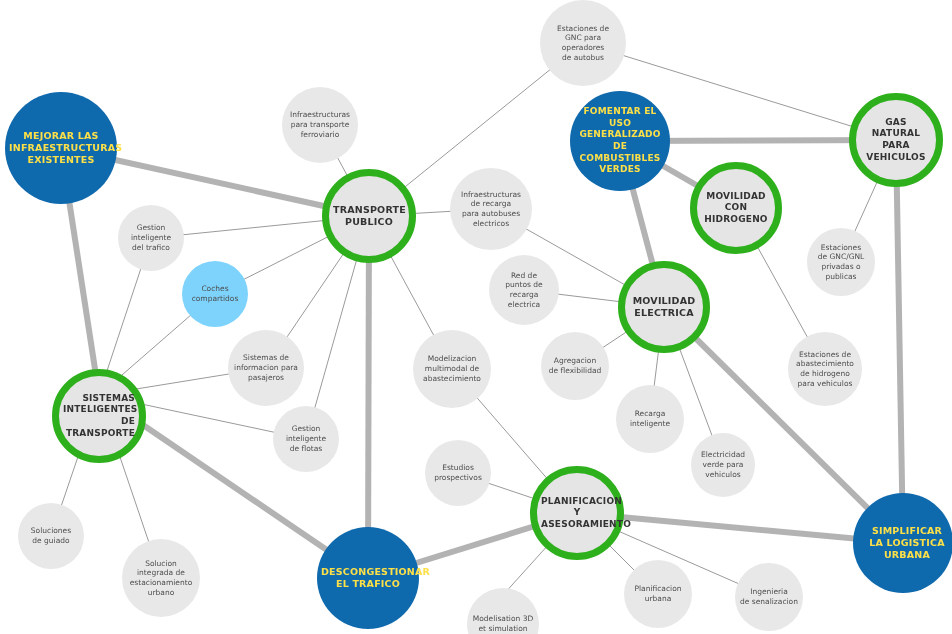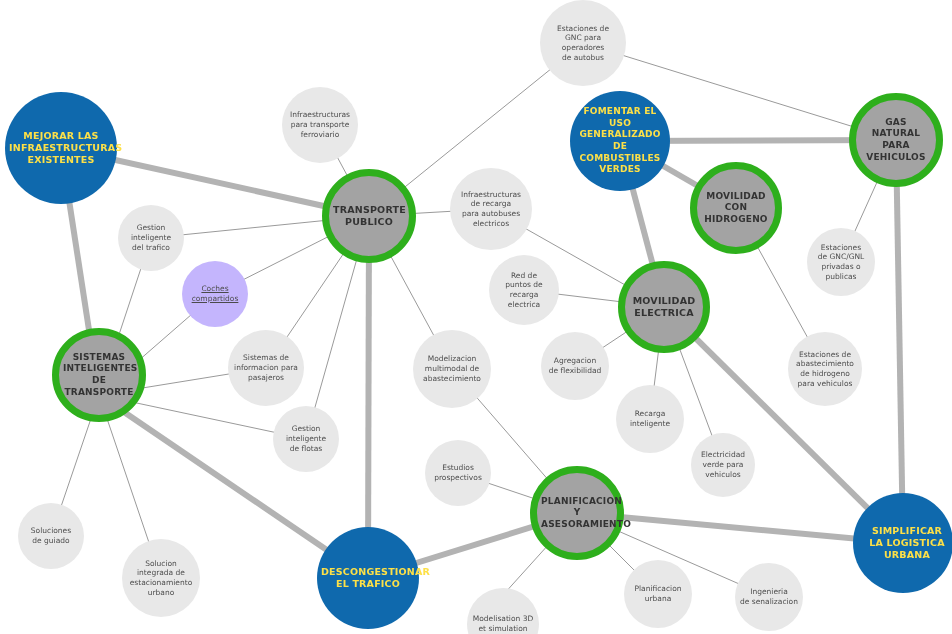--- a/index.html
+++ b/index.html
@@ -47,21 +47,21 @@
     background: #0f69ad;
     color: #fde047;
   }
   .node.primary .node-label {
     font-weight: bold;
     letter-spacing: 0.2px;
     line-height: 1.28;
   }
   
   .node.hub {
-    background: #a3a3a3;
+    background: #e5e5e5;
     border: 7px solid #f97316;
     color: #2b2b2b;
   }
   .node.hub .node-label {
     font-weight: bold;
     letter-spacing: 0.2px;
     line-height: 1.28;
     color: #333333;
   }
   
@@ -137,21 +137,21 @@
       </div>
       <div class="node primary" style="left: 853px; top: 493px; width: 100px; height: 100px; background: rgb(15, 105, 173);">
         <span class="node-label" style="font-size: 9.5px; margin-left: 8px;">SIMPLIFICAR
 LA LOGISTICA
 URBANA</span>
       </div>
       <div class="node hub" style="left: 322px; top: 169px; width: 94px; height: 94px; border-color: rgb(46, 175, 28);">
         <span class="node-label" style="font-size: 9.5px;">TRANSPORTE
 PUBLICO</span>
       </div>
-      <div class="node hub" style="left: 52px; top: 328px; width: 94px; height: 94px; border-color: rgb(46, 175, 28);">
+      <div class="node hub" style="left: 52px; top: 369px; width: 94px; height: 94px; border-color: rgb(46, 175, 28); text-align: right;">
         <span class="node-label" style="font-size: 9px;">SISTEMAS
 INTELIGENTES
 DE TRANSPORTE</span>
       </div>
       <div class="node hub" style="left: 690px; top: 162px; width: 92px; height: 92px; border-color: rgb(46, 175, 28);">
         <span class="node-label" style="font-size: 9px;">MOVILIDAD
 CON HIDROGENO</span>
       </div>
       <div class="node hub" style="left: 618px; top: 261px; width: 92px; height: 92px; border-color: rgb(46, 175, 28);">
         <span class="node-label" style="font-size: 9.5px;">MOVILIDAD
@@ -180,21 +180,21 @@
         <span class="node-label" style="font-size: 7.5px;">Infraestructuras
 de recarga
 para autobuses
 electricos</span>
       </div>
       <div class="node leaf" style="left: 118px; top: 205px; width: 66px; height: 66px; background: rgb(232, 232, 232);">
         <span class="node-label" style="font-size: 7.5px;">Gestion
 inteligente
 del trafico</span>
       </div>
-      <div class="node leaf" style="left: 182px; top: 261px; width: 66px; height: 66px; background: #c4b5fd; text-decoration: underline;">
+      <div class="node leaf" style="left: 182px; top: 261px; width: 66px; height: 66px; background: #7dd3fc;">
         <span class="node-label" style="font-size: 7.5px;">Coches
 compartidos</span>
       </div>
       <div class="node leaf" style="left: 228px; top: 330px; width: 76px; height: 76px; background: rgb(232, 232, 232);">
         <span class="node-label" style="font-size: 7.5px; text-align: center;">Sistemas de
 informacion para
 pasajeros</span>
       </div>
       <div class="node leaf" style="left: 273px; top: 406px; width: 66px; height: 66px; background: rgb(232, 232, 232);">
         <span class="node-label" style="font-size: 7.5px;">Gestion

